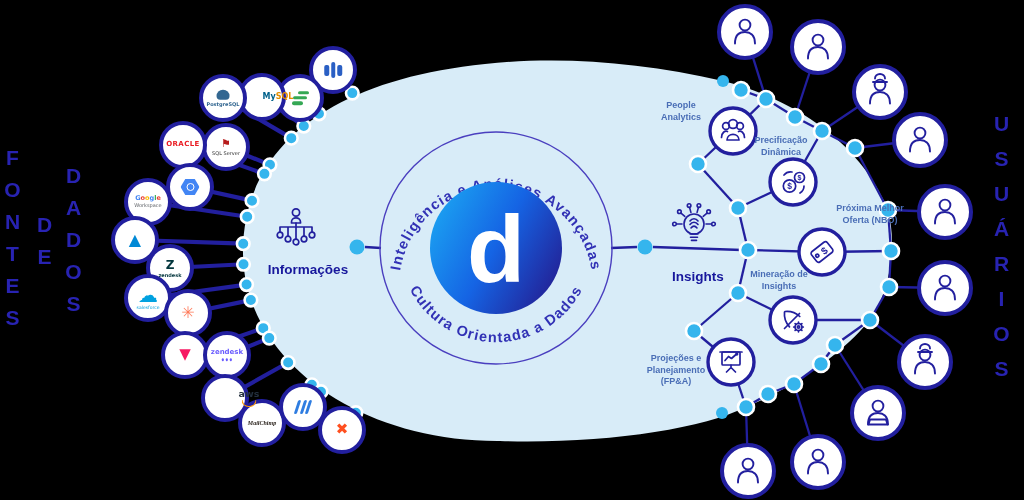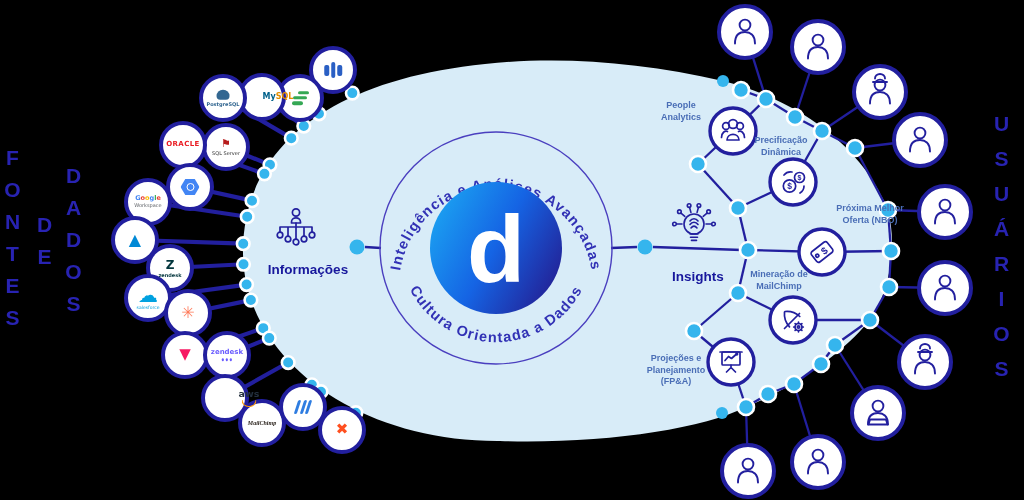--- a/index.html
+++ b/index.html
@@ -326,21 +326,21 @@
   <div class="hub-label" style="left:698px;top:276px;">Insights</div>
 
   <div id="labels">
       <div class="uc-label" style="left: 681px; top: 112px;">People
 Analytics</div>
       <div class="uc-label" style="left: 781px; top: 147px;">Precificação
 Dinâmica</div>
       <div class="uc-label" style="left: 870px; top: 215px;">Próxima Melhor
 Oferta (NBO)</div>
       <div class="uc-label" style="left: 779px; top: 281px;">Mineração de
-MailChimp</div>
+Insights</div>
       <div class="uc-label" style="left: 676px; top: 371px;">Projeções e
 Planejamento
 (FP&amp;A)</div>
     </div>
   <div id="glyphs">
       <div class="glyph" style="left: 333px; top: 70px;">
         <div class="bars">
           <i style="height:11px"></i>
           <i style="height:16px"></i>
           <i style="height:11px"></i>

